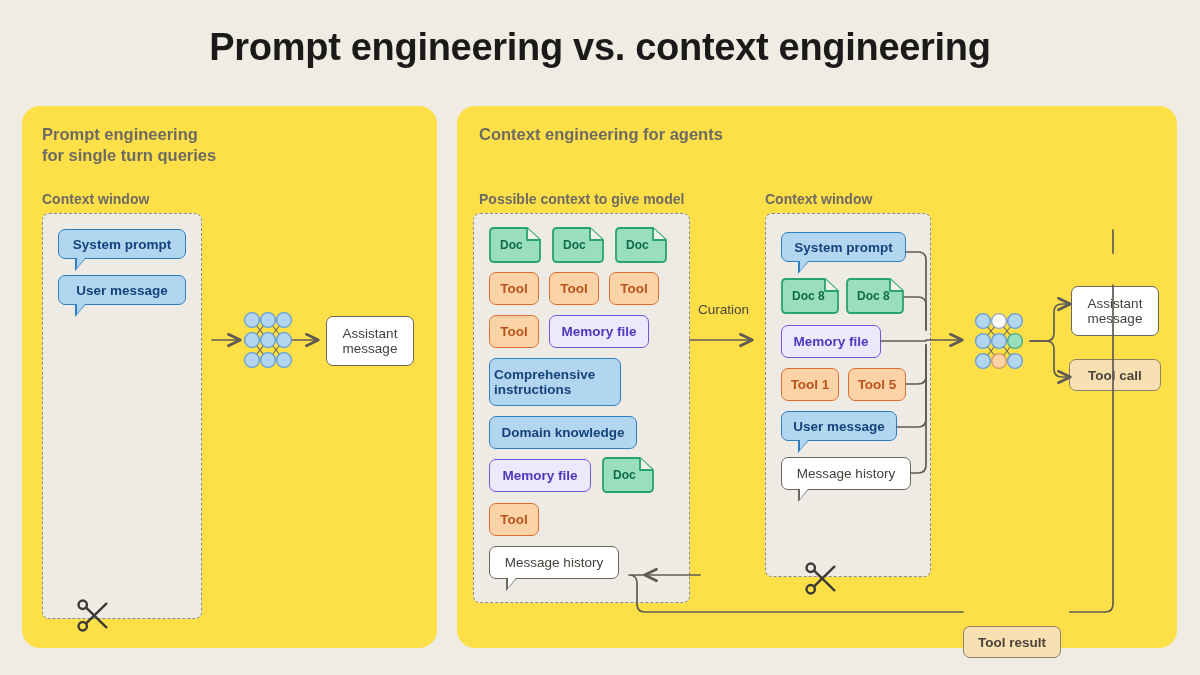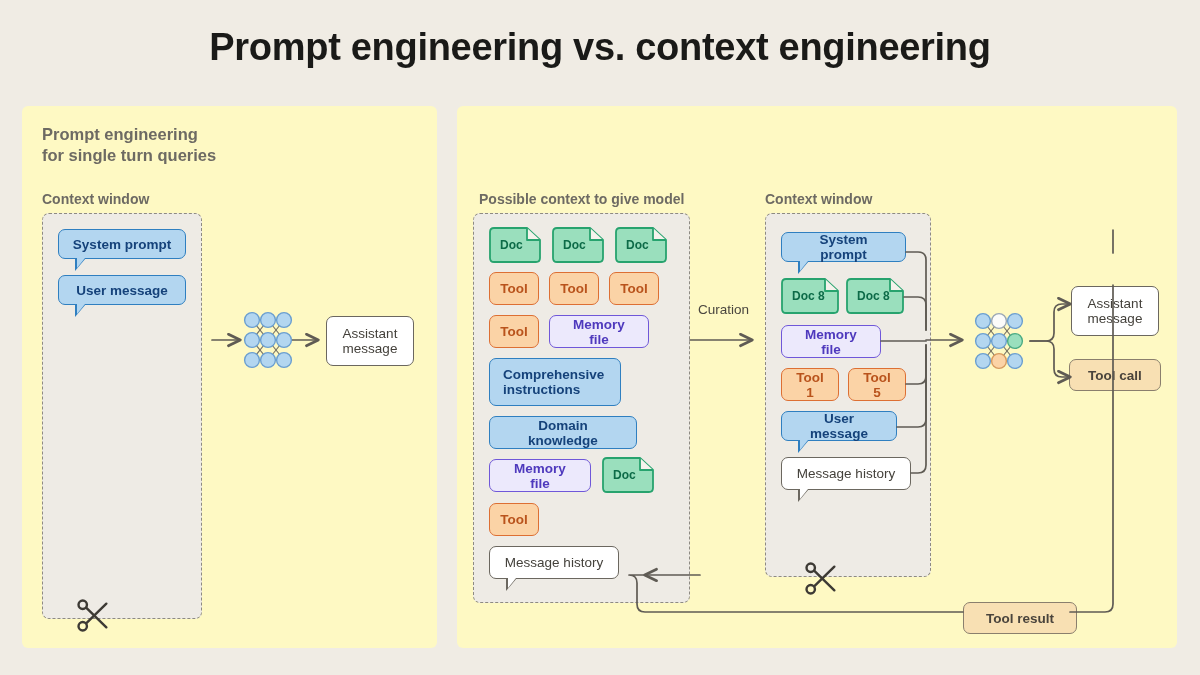--- a/index.html
+++ b/index.html
@@ -16,22 +16,22 @@
   .title{
     position:absolute;left:0;top:26px;width:1200px;
     text-align:center;
     font-size:38px;font-weight:bold;color:#1a1a18;
     letter-spacing:-0.3px;
   }
 
   
   .panel{
     position:absolute;
-    background:#fef9c3;
-    border-radius:6px;
+    background:#fde047;
+    border-radius:18px;
   }
   #panel-left{left:22px;top:106px;width:415px;height:542px;}
   #panel-right{left:457px;top:106px;width:720px;height:542px;}
 
   .panel-title{
     position:absolute;
     font-size:16.5px;font-weight:bold;color:#6d6a63;
     line-height:21px;white-space:pre-line;
   }
   .col-label{
@@ -49,21 +49,21 @@
   }
 
   
   .card{
     position:absolute;
     box-sizing:border-box;
     border-radius:7px;
     border:1.6px solid #555;
     display:flex;align-items:center;
     font-size:13.5px;font-weight:bold;
-    padding:0 13px;
+    padding:0 4px;
     line-height:15px;
     white-space:pre-line;
   }
   .card.center{justify-content:center;text-align:center;}
 
   
   .t-blue   {background:#b3d6f0;border-color:#2f7fc0;color:#15427a;}
   .t-orange {background:#fbd3a6;border-color:#dd6f33;color:#b9531c;}
   .t-purple {background:#ece9fc;border-color:#6f57d9;color:#4e39bd;}
   .t-white  {background:#ffffff;border-color:#6b675f;color:#44413b;font-weight:normal;}
@@ -117,20 +117,21 @@
     <div class="dashbox" style="left:20px;top:107px;width:160px;height:406px;"></div>
 
     <div class="card t-blue bubble center" style="left:36px;top:123px;width:128px;height:30px;">System prompt</div>
     <div class="card t-blue bubble center" style="left:36px;top:169px;width:128px;height:30px;">User message</div>
 
     <div class="card t-white center" style="left:304px;top:210px;width:88px;height:50px;font-size:13.5px;">Assistant
 message</div>
   </div>
 
   <div class="panel" id="panel-right">
+    <div class="panel-title" style="left:22px;top:18px;">Context engineering for agents</div>
 
     <div class="col-label" style="left:22px;top:85px;">Possible context to give model</div>
     <div class="col-label" style="left:308px;top:85px;">Context window</div>
 
     <div class="dashbox" style="left:16px;top:107px;width:217px;height:390px;"></div>
     <div class="dashbox" style="left:308px;top:107px;width:166px;height:364px;"></div>
 
     <div class="doc" style="left:32px;top:121px;width:52px;height:36px;">
       <svg width="52" height="36" viewBox="0 0 52 36">
         <path d="M5 1 H38 L51 13 V31 Q51 35 47 35 H5 Q1 35 1 31 V5 Q1 1 5 1 Z" fill="#9adfbd" stroke="#27a36e" stroke-width="1.8" stroke-linejoin="round"></path>
@@ -205,21 +206,21 @@
     <div class="card t-orange center" style="left:324px;top:262px;width:58px;height:33px;">Tool 1</div>
     <div class="card t-orange center" style="left:391px;top:262px;width:58px;height:33px;">Tool 5</div>
 
     <div class="card t-blue bubble center" style="left:324px;top:305px;width:116px;height:30px;">User message</div>
 
     <div class="card t-white bubble center" style="left:324px;top:351px;width:130px;height:33px;">Message history</div>
 
     <div class="card t-white center" style="left:614px;top:180px;width:88px;height:50px;">Assistant
 message</div>
     <div class="card t-tan center" style="left:612px;top:253px;width:92px;height:32px;">Tool call</div>
-    <div class="card t-tan center" style="left:506px;top:496px;width:114px;height:32px;">Tool result</div>
+    <div class="card t-tan center" style="left:506px;top:520px;width:98px;height:32px;">Tool result</div>
   </div>
 
   <svg class="lines" viewBox="0 0 1200 675">
     <defs>
       <marker id="ah" markerWidth="9" markerHeight="9" refX="7.4" refY="4" orient="auto">
         <path d="M0.6,0.6 L7.6,4 L0.6,7.4" fill="none" stroke="#5f5b54" stroke-width="1.6" stroke-linecap="round" stroke-linejoin="round"></path>
       </marker>
     </defs>
     <g fill="none" stroke="#5f5b54" stroke-width="1.7" stroke-linecap="round" stroke-linejoin="round">
 

